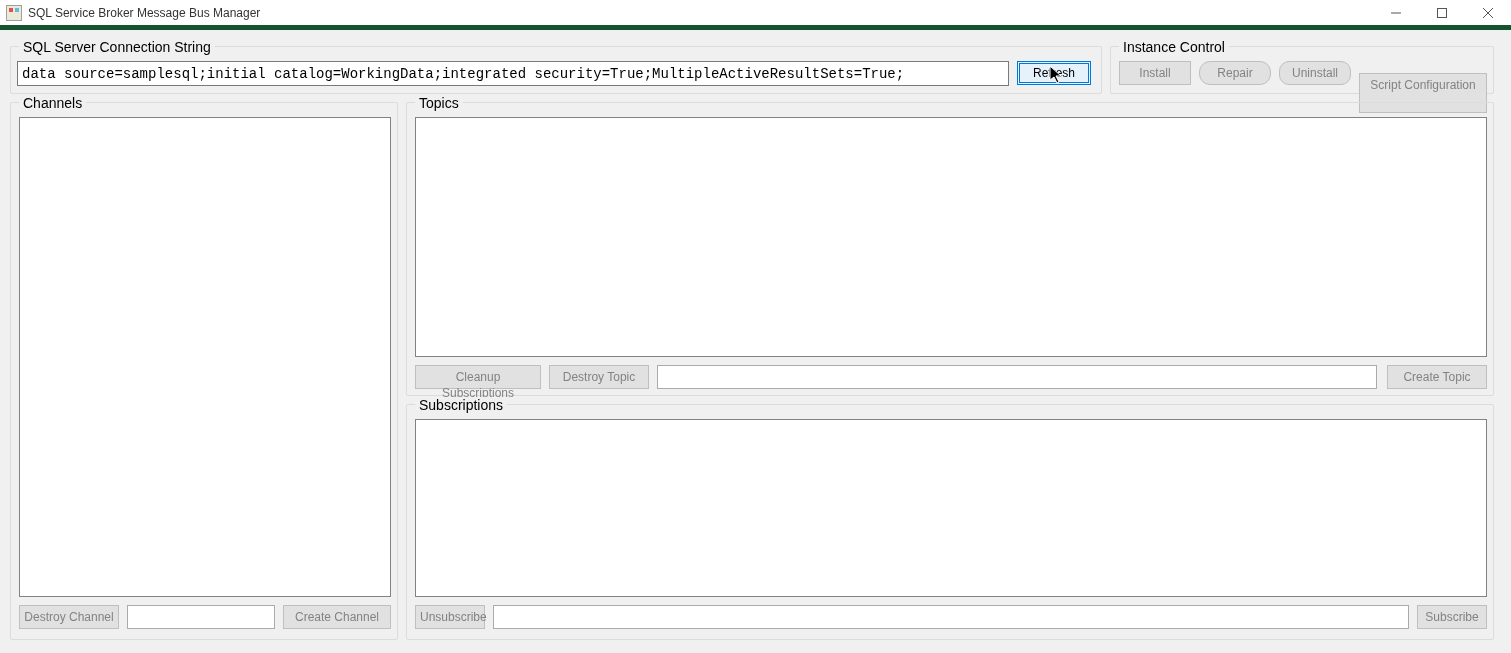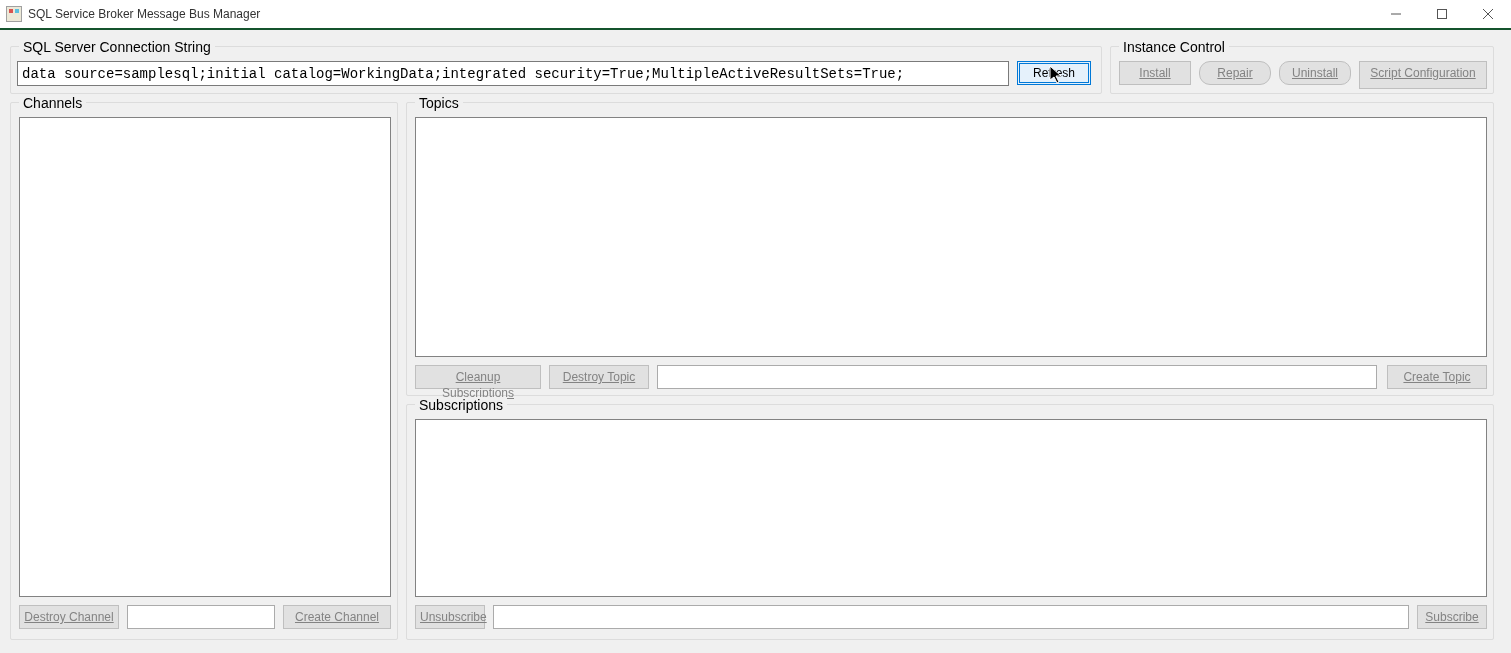--- a/index.html
+++ b/index.html
@@ -8,21 +8,21 @@
     width: 1511px; height: 653px;
     font-family: "Segoe UI", Tahoma, sans-serif;
     font-size: 12px;
     background: #f0f0f0;
     color: #000;
     overflow: hidden;
   }
   .titlebar {
     height: 30px;
     background: #ffffff;
-    border-bottom: 2px solid #14532d;
+    border-bottom: 5px solid #14532d;
     display: flex;
     align-items: center;
     padding-left: 6px;
   }
   .titlebar .app-icon {
     width: 16px; height: 16px;
     margin-right: 6px;
     background: #ece9d8;
     border: 1px solid #a0a0a0;
     position: relative;
@@ -95,21 +95,20 @@
     border: 1px solid #adadad;
     font-size: 12px;
     text-align: center;
     padding: 3px 4px;
     color: #000;
     user-select: none;
   }
   .btn.disabled {
     color: #838383;
     border-color: #bfbfbf;
-    text-decoration: underline;
   }
   .btn.focused {
     border: 1px solid #0078d7;
     background: #e5f1fb;
     outline: 1px solid #0078d7;
     outline-offset: -3px;
   }
   .listbox {
     background: #fff;
     border: 1px solid #828282;
@@ -153,21 +152,21 @@
     <div class="gb-label">SQL Server Connection String</div>
     <input type="text" class="textbox" style="position: absolute; left: 6px; top: 14px; width: 992px; height: 25px;" value="data source=samplesql;initial catalog=WorkingData;integrated security=True;MultipleActiveResultSets=True;">
     <div class="btn focused" style="position:absolute; left:1006px; top:14px; width:74px; height:24px; line-height:16px;">Refresh</div>
   </div>
 
   <div class="groupbox" style="left:1110px; top:16px; width:384px; height:48px;">
     <div class="gb-label">Instance Control</div>
     <div class="btn disabled" style="position:absolute; left:8px;  top:14px; width:72px; height:24px; line-height:16px;">Install</div>
     <div class="btn disabled" style="position:absolute; left:88px; top:14px; width:72px; height:24px; line-height:16px;border-radius:11px;">Repair</div>
     <div class="btn disabled" style="position:absolute; left:168px;top:14px; width:72px; height:24px; line-height:16px;border-radius:10px;">Uninstall</div>
-    <div class="btn disabled" style="position:absolute; left:248px;top:14px; width:128px; height:28px; line-height:16px;">Script Configuration</div>
+    <div class="btn disabled" style="position:absolute; left:248px;top:26px; width:128px; height:40px; line-height:16px;">Script Configuration</div>
   </div>
 
   <div class="groupbox" style="left:10px; top:72px; width:388px; height:538px;">
     <div class="gb-label">Channels</div>
     <div class="listbox" style="position:absolute; left:8px; top:14px; width:372px; height:480px;"></div>
     <div class="btn disabled" style="position:absolute; left:8px; top:502px; width:100px; height:24px; line-height:16px;">Destroy Channel</div>
     <input type="text" class="textbox-small" style="position: absolute; left: 116px; top: 502px; width: 148px; height: 24px;" value="">
     <div class="btn disabled" style="position:absolute; left:272px; top:502px; width:108px; height:24px; line-height:16px;">Create Channel</div>
   </div>
 

